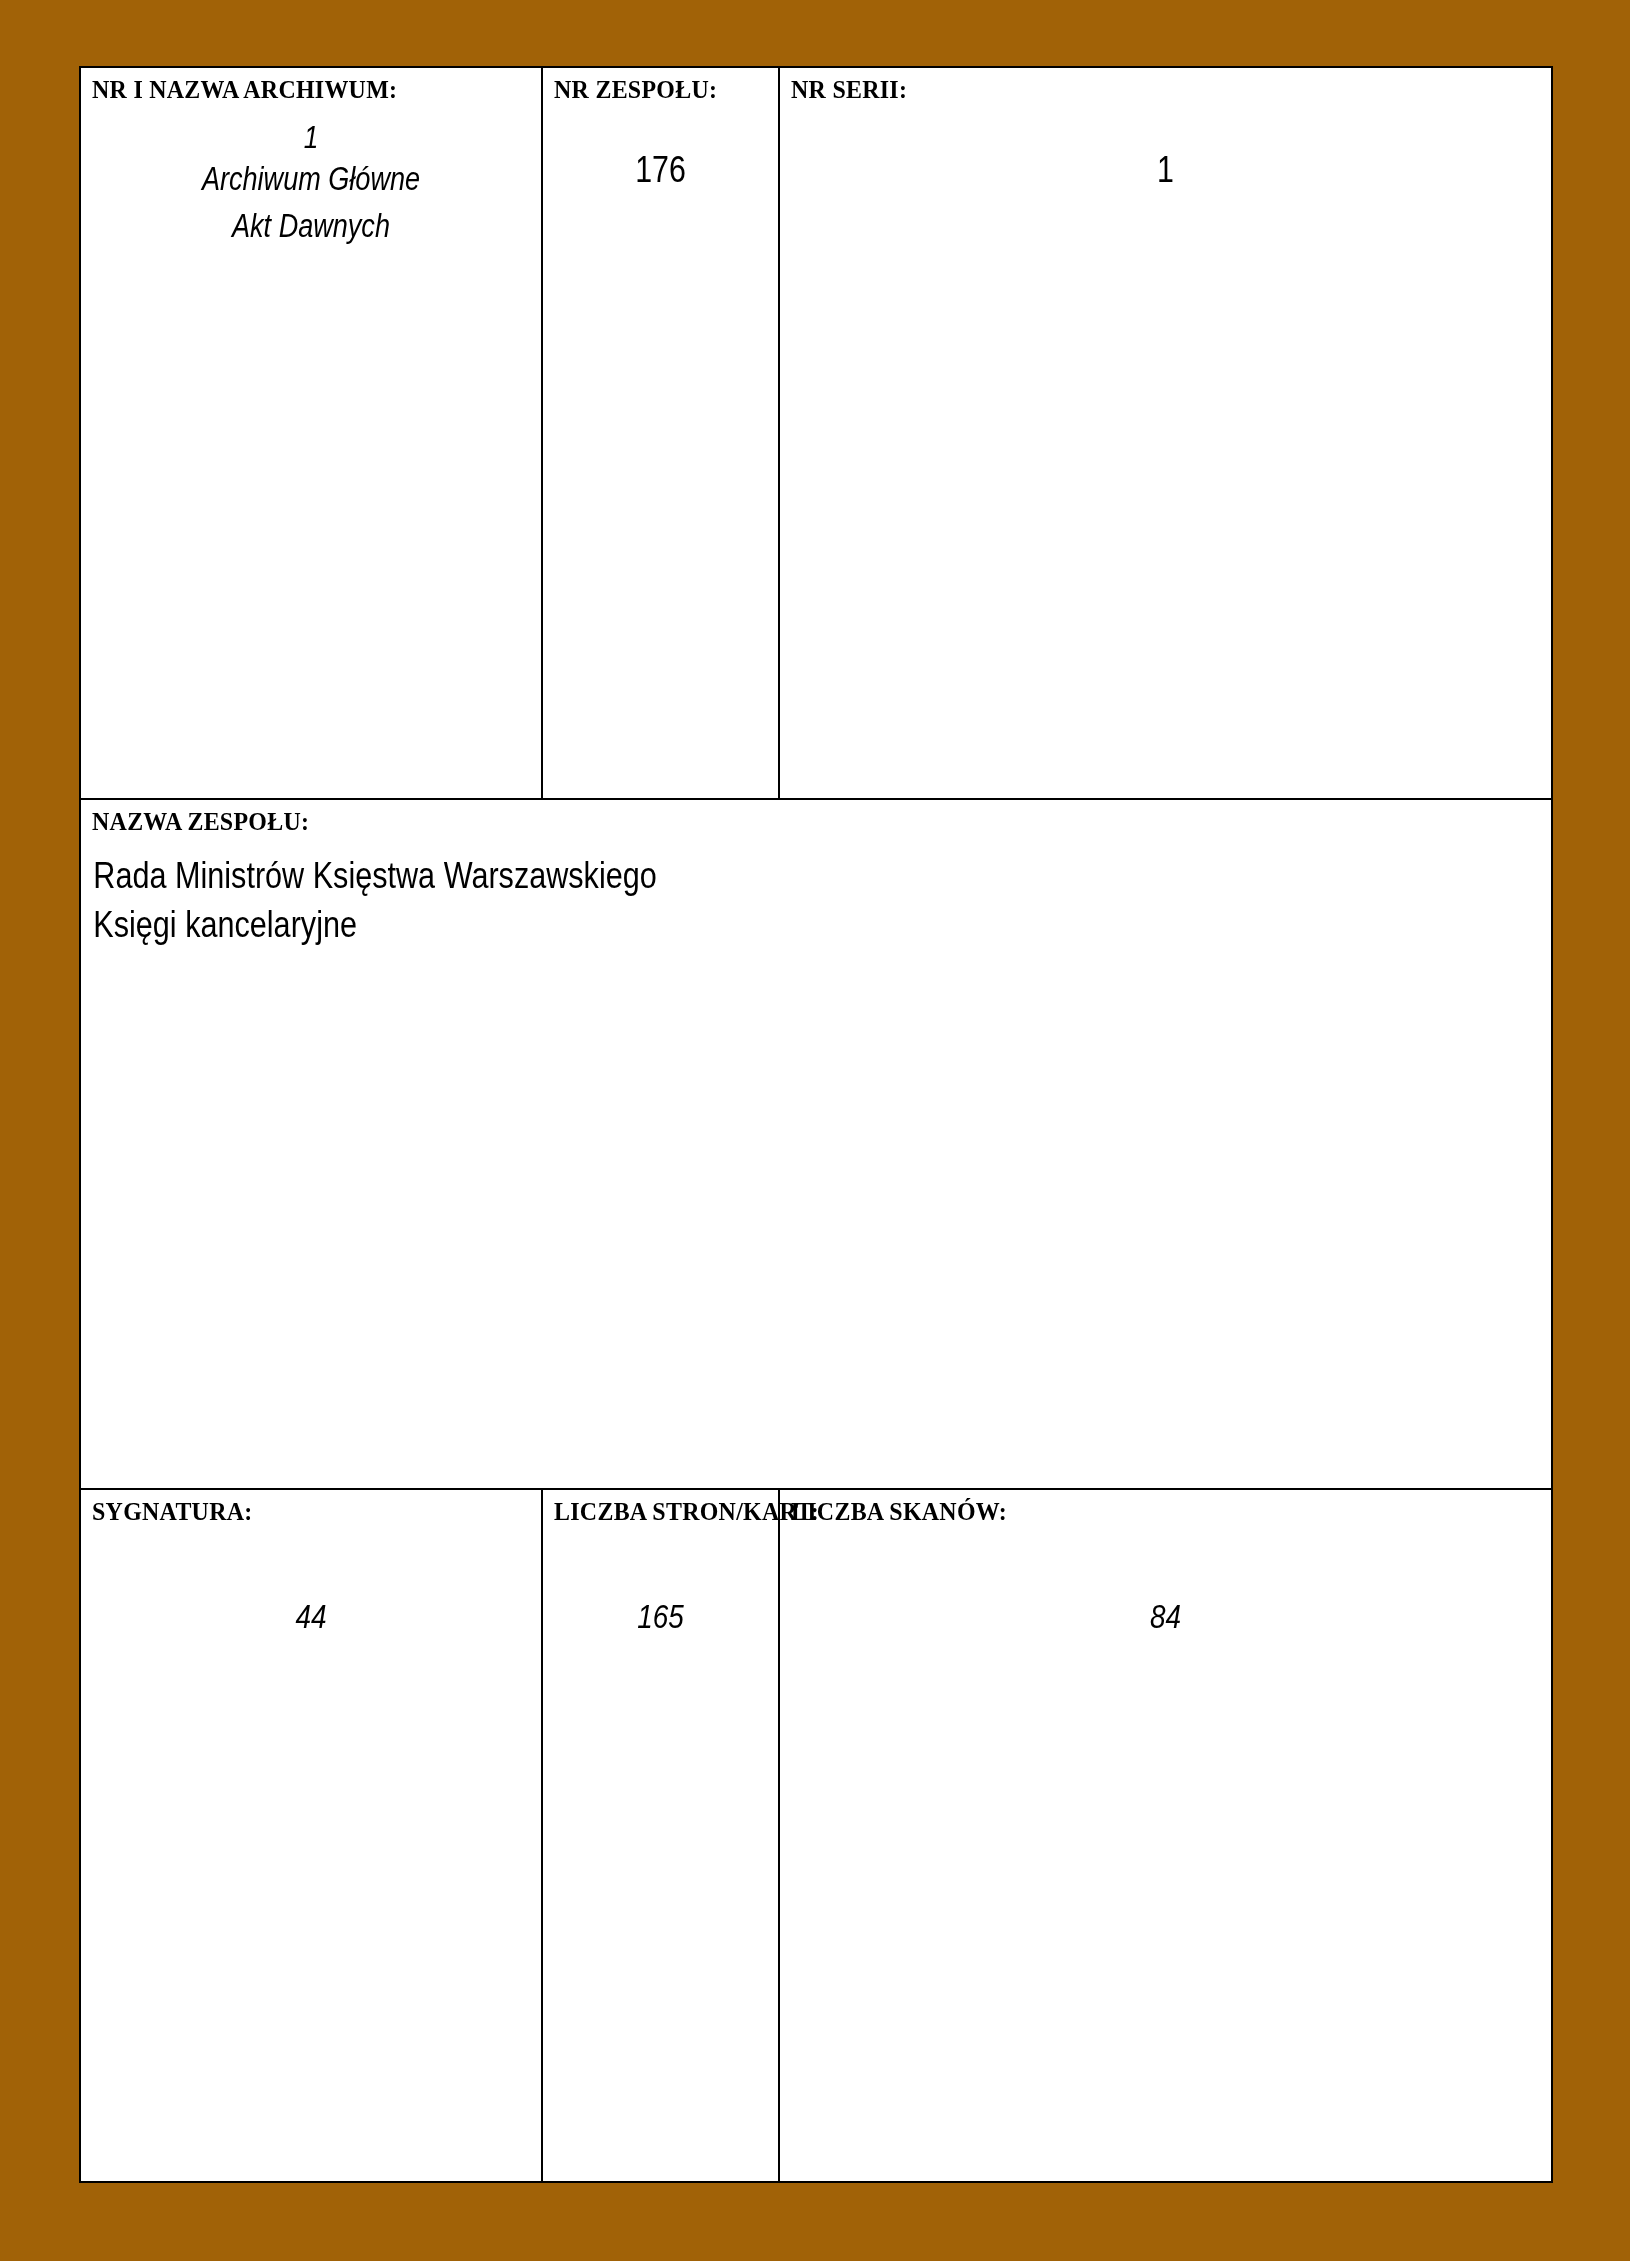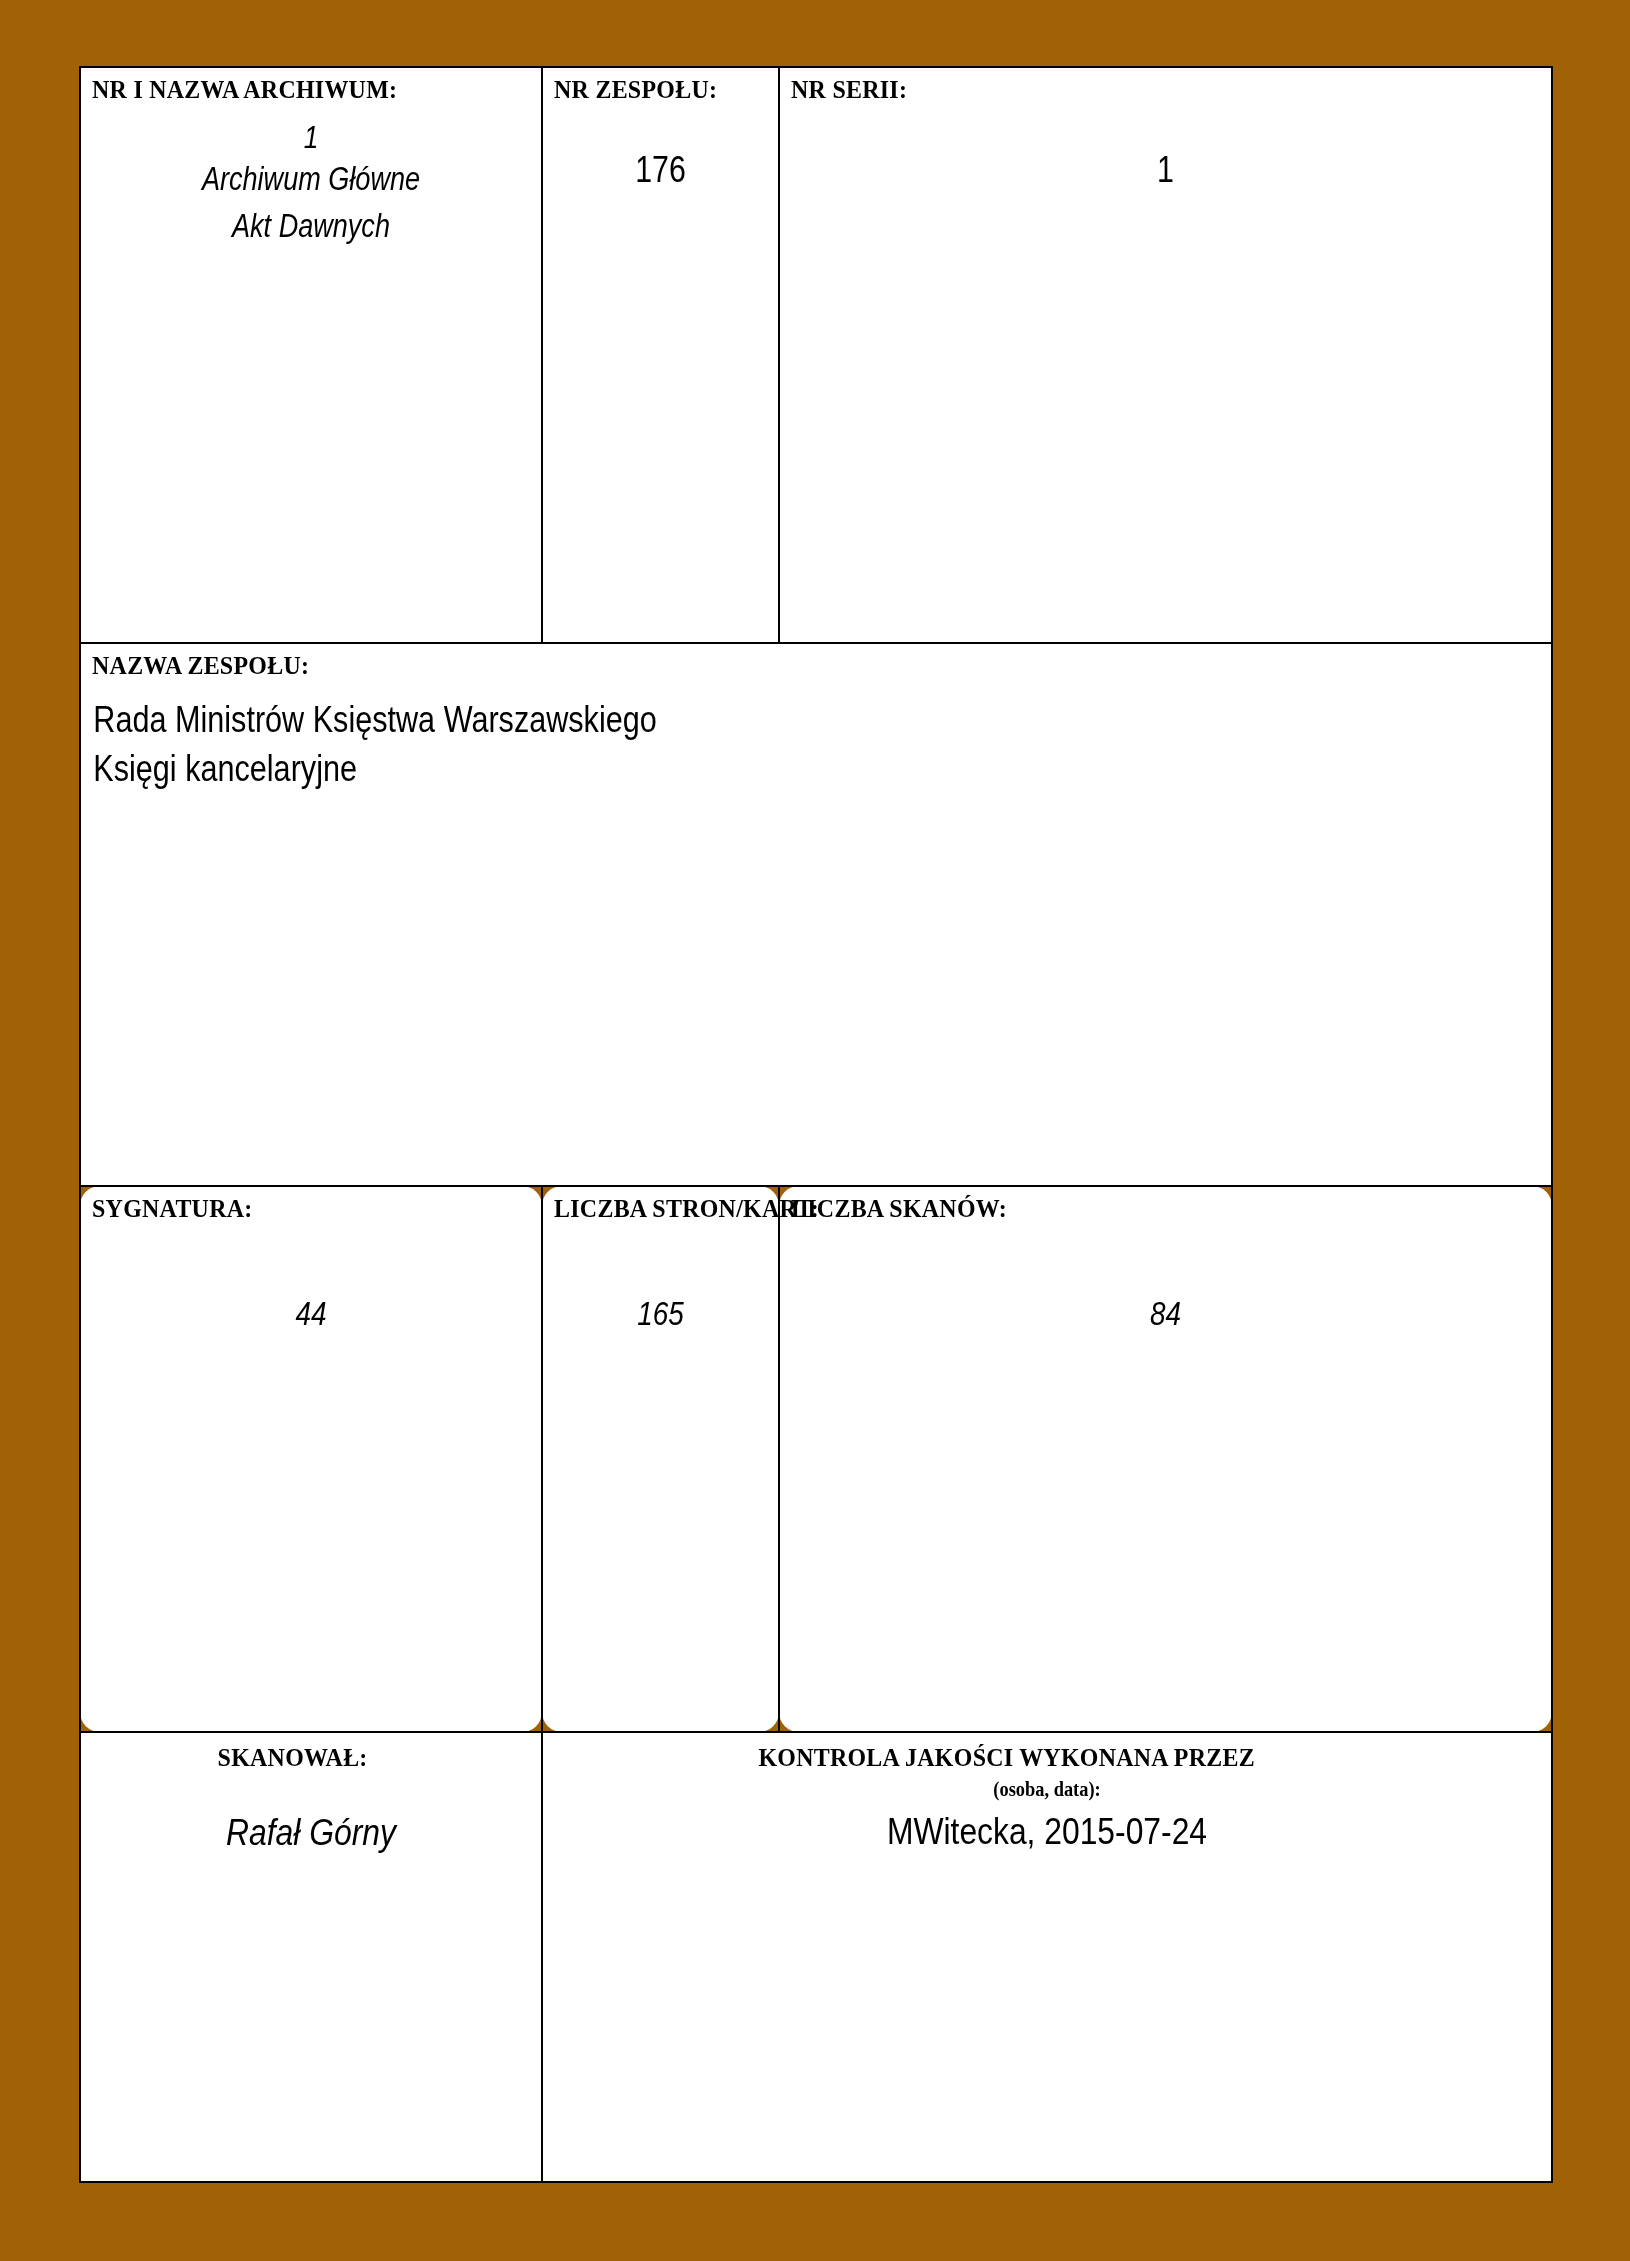--- a/index.html
+++ b/index.html
@@ -126,21 +126,21 @@
     font-style: normal;
     font-size: 36px;
     line-height: 1.36;
     display: block;
     padding: 17px 0 0 14.5px;
     transform: scaleX(0.85);
     transform-origin: left top;
   }
 
   
-  .row-sig td { height: 232px; border-radius: 20px; }
+  .row-sig td { height: 232px; }
   .sig-val {
     font-family: "Liberation Sans", sans-serif;
     font-style: italic;
     font-size: 34px;
     display: block;
     text-align: center;
     padding-top: 72px;
     transform: scaleX(0.82);
   }
 
@@ -241,29 +241,18 @@
         <span class="sig-val">165</span>
       </td>
       <td>
         <span class="lbl">LICZBA SKANÓW:</span>
         <span class="sig-val">84</span>
       </td>
     </tr>
 
 
 
-    <tr class="row-foot">
-      <td>
-        <span class="lbl lbl-foot">SKANOWAŁ:</span>
-        <span class="skan-val">Rafał Górny</span>
-      </td>
-      <td colspan="2">
-        <span class="lbl lbl-foot">KONTROLA JAKOŚCI WYKONANA PRZEZ</span>
-        <span class="lbl-sub">(osoba, data):</span>
-        <span class="qc-val">MWitecka, 2015-07-24</span>
-      </td>
-    </tr>
 
   </tbody>
     </table>
 
 </div>
 
 
 </body></html>

